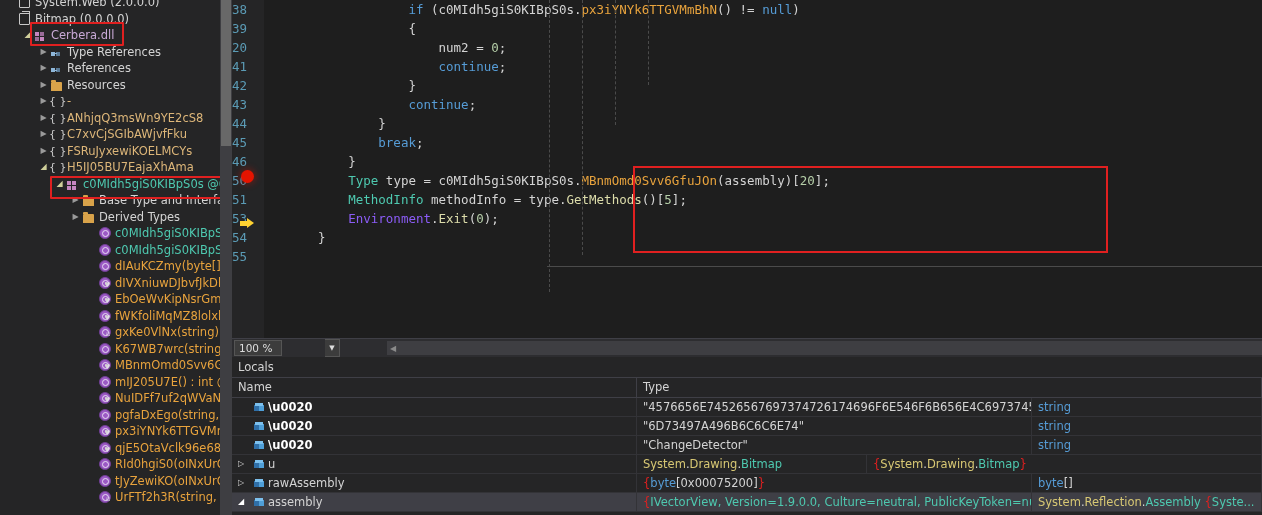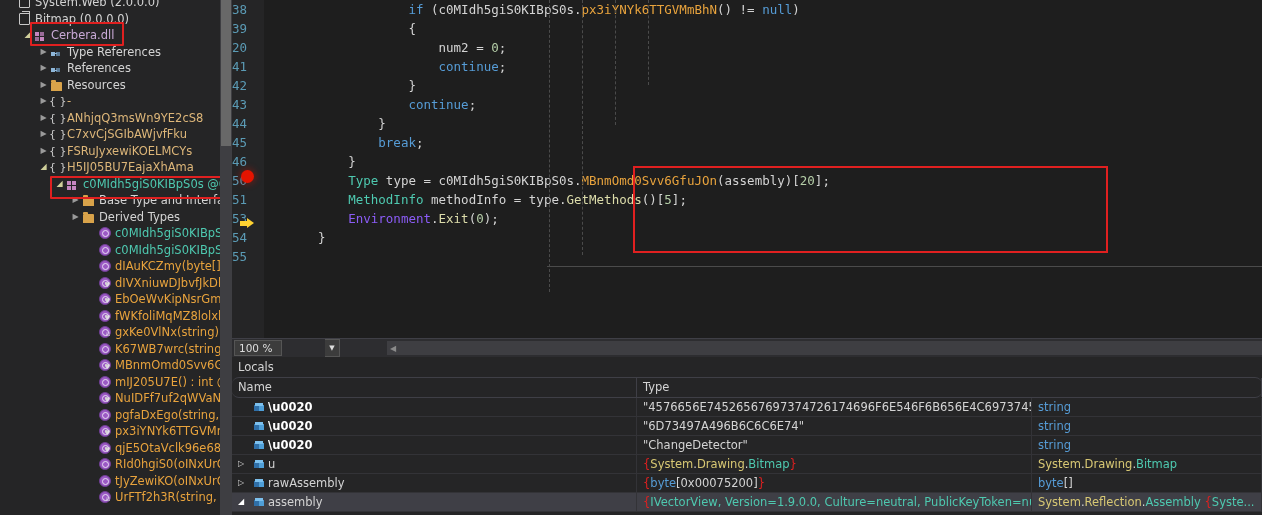--- a/index.html
+++ b/index.html
@@ -114,21 +114,21 @@
   .zoom-combo{width:48px;height:16px;background:#3c3c3c;border:1px solid #555;color:#ddd;font-size:10.5px;
     display:flex;align-items:center;padding-left:4px;box-sizing:border-box;margin-left:2px;}
   .zoom-arrow{width:14px;height:16px;background:#3c3c3c;border:1px solid #555;border-left:none;display:flex;align-items:center;justify-content:center;color:#ddd;font-size:7px;}
   .hsb{flex:1;height:14px;background:#3e3e42;margin-left:4px;position:relative;}
   .hsb .arrowL{position:absolute;left:0;top:0;width:12px;height:14px;color:#8a8a8a;font-size:8px;display:flex;align-items:center;justify-content:center;}
   .hsb .thumb{position:absolute;left:12px;top:1px;width:0px;height:12px;background:#686868;}
 
   
   .locals{flex:1;background:#252526;display:flex;flex-direction:column;position:relative;}
   .locals-title{height:20px;line-height:20px;padding-left:6px;font-size:11.5px;color:#d4d4d4;background:#252526;}
-  .lheader{height:19px;display:flex;background:#252526;border-top:1px solid #3f3f46;border-bottom:1px solid #3f3f46;font-size:11.5px;color:#d4d4d4;border-radius:7px;}
+  .lheader{height:19px;display:flex;background:#252526;border-top:1px solid #3f3f46;border-bottom:1px solid #3f3f46;font-size:11.5px;color:#d4d4d4;}
   .lheader .hc{line-height:19px;padding-left:6px;border-right:1px solid #3f3f46;box-sizing:border-box;}
   .col-name{width:405px;flex:0 0 405px;}
   .col-value{width:395px;flex:0 0 395px;}
   .col-type{flex:1;}
   .lrow{height:18px;display:flex;font-size:11.5px;border-bottom:1px solid #333337;}
   .lrow.selected{background:#3f3f46;}
   .lcell{line-height:18px;padding-left:6px;border-right:1px solid #333337;box-sizing:border-box;overflow:hidden;white-space:nowrap;}
   .lcell.col-name{display:flex;align-items:center;padding-left:0;}
   .l-exp{width:18px;flex:0 0 18px;text-align:center;color:#d4d4d4;font-size:8px;line-height:18px;}
   .l-exp.open{color:#ffffff;}
@@ -459,22 +459,22 @@
               <span class="l-exp">▷</span>
               <span class="l-ico">
                 <span class="cube">
                   <i></i>
                   <i></i>
                   <i></i>
                 </span>
               </span>
               <span class="lname plain">u</span>
             </div>
+            <div class="lcell col-type"><span class="t-ns">System</span><span class="t-dot">.</span><span class="t-ns">Drawing</span><span class="t-dot">.</span><span class="t-cls">Bitmap</span></div>
             <div class="lcell col-value"><span class="v-brace">{</span><span class="t-ns">System</span><span class="t-dot">.</span><span class="t-ns">Drawing</span><span class="t-dot">.</span><span class="t-cls">Bitmap</span><span class="v-brace">}</span></div>
-            <div class="lcell col-type"><span class="t-ns">System</span><span class="t-dot">.</span><span class="t-ns">Drawing</span><span class="t-dot">.</span><span class="t-cls">Bitmap</span></div>
           </div>
           <div class="lrow">
             <div class="lcell col-name">
               <span class="l-exp">▷</span>
               <span class="l-ico">
                 <span class="cube">
                   <i></i>
                   <i></i>
                   <i></i>
                 </span>

